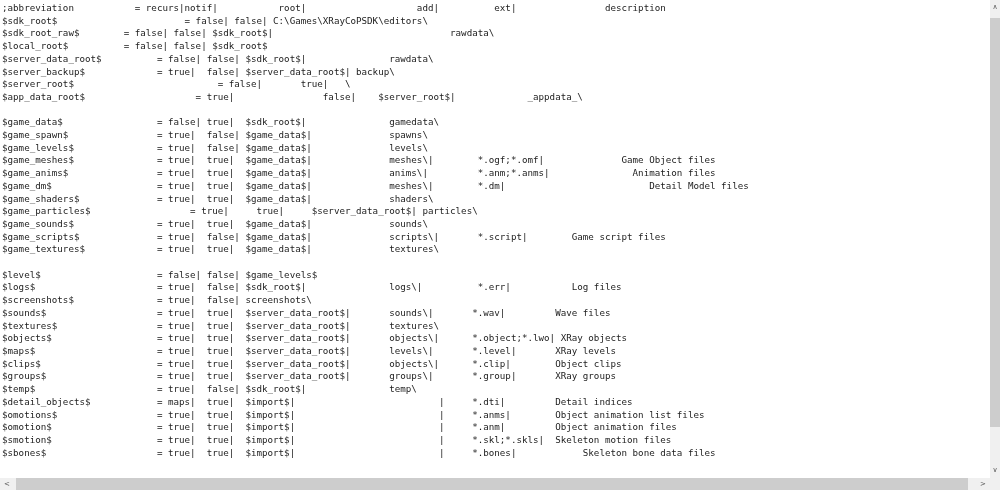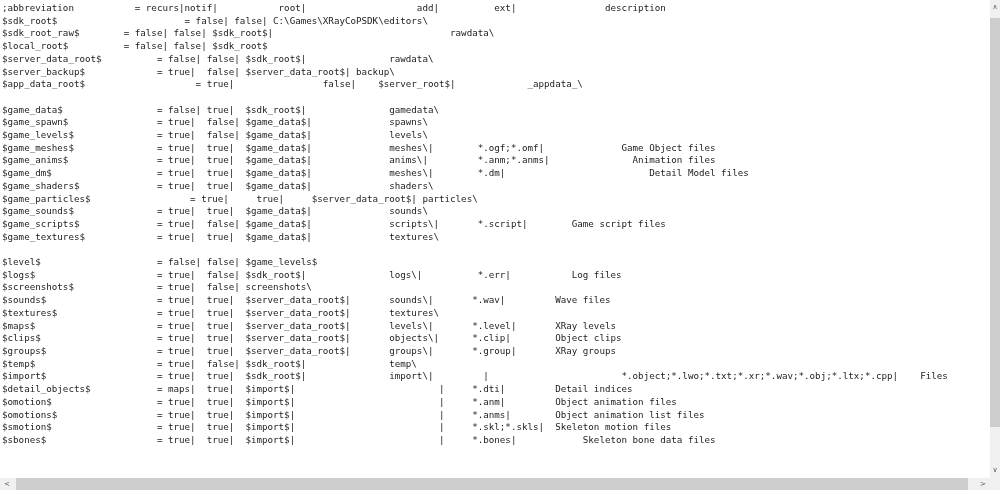--- a/index.html
+++ b/index.html
@@ -69,47 +69,48 @@
 
 <div class="viewer">
 
   <div class="content" id="file-content">
       <div class="line">;abbreviation           = recurs|notif|           root|                    add|          ext|                description</div>
       <div class="line">$sdk_root$                       = false| false| C:\Games\XRayCoPSDK\editors\</div>
       <div class="line">$sdk_root_raw$        = false| false| $sdk_root$|                                rawdata\</div>
       <div class="line">$local_root$          = false| false| $sdk_root$</div>
       <div class="line">$server_data_root$          = false| false| $sdk_root$|               rawdata\</div>
       <div class="line">$server_backup$             = true|  false| $server_data_root$| backup\</div>
+      <div class="line">$server_root$                          = false|       true|   \</div>
       <div class="line">$app_data_root$                    = true|                false|    $server_root$|             _appdata_\</div>
       <div class="line"> </div>
       <div class="line">$game_data$                 = false| true|  $sdk_root$|               gamedata\</div>
       <div class="line">$game_spawn$                = true|  false| $game_data$|              spawns\</div>
       <div class="line">$game_levels$               = true|  false| $game_data$|              levels\</div>
       <div class="line">$game_meshes$               = true|  true|  $game_data$|              meshes\|        *.ogf;*.omf|              Game Object files</div>
       <div class="line">$game_anims$                = true|  true|  $game_data$|              anims\|         *.anm;*.anms|               Animation files</div>
       <div class="line">$game_dm$                   = true|  true|  $game_data$|              meshes\|        *.dm|                          Detail Model files</div>
       <div class="line">$game_shaders$              = true|  true|  $game_data$|              shaders\</div>
       <div class="line">$game_particles$                  = true|     true|     $server_data_root$| particles\</div>
       <div class="line">$game_sounds$               = true|  true|  $game_data$|              sounds\</div>
       <div class="line">$game_scripts$              = true|  false| $game_data$|              scripts\|       *.script|        Game script files</div>
       <div class="line">$game_textures$             = true|  true|  $game_data$|              textures\</div>
       <div class="line"> </div>
       <div class="line">$level$                     = false| false| $game_levels$</div>
       <div class="line">$logs$                      = true|  false| $sdk_root$|               logs\|          *.err|           Log files</div>
       <div class="line">$screenshots$               = true|  false| screenshots\</div>
       <div class="line">$sounds$                    = true|  true|  $server_data_root$|       sounds\|       *.wav|         Wave files</div>
       <div class="line">$textures$                  = true|  true|  $server_data_root$|       textures\</div>
+      <div class="line">$objects$                   = true|  true|  $server_data_root$|       objects\|      *.object;*.lwo| XRay objects</div>
       <div class="line">$maps$                      = true|  true|  $server_data_root$|       levels\|       *.level|       XRay levels</div>
       <div class="line">$clips$                     = true|  true|  $server_data_root$|       objects\|      *.clip|        Object clips</div>
       <div class="line">$groups$                    = true|  true|  $server_data_root$|       groups\|       *.group|       XRay groups</div>
       <div class="line">$temp$                      = true|  false| $sdk_root$|               temp\</div>
-      <div class="line">$import$                    = true|  true|  $sdk_root$|               import\|         |                        *.object;*.lwo;*.txt;*.xr;*.wav;*.obj;*.ltx;*.cpp|    Files</div>
       <div class="line">$detail_objects$            = maps|  true|  $import$|                          |     *.dti|         Detail indices</div>
+      <div class="line">$omotions$                  = true|  true|  $import$|                          |     *.anms|        Object animation list files</div>
       <div class="line">$omotion$                   = true|  true|  $import$|                          |     *.anm|         Object animation files</div>
-      <div class="line">$omotions$                  = true|  true|  $import$|                          |     *.anms|        Object animation list files</div>
       <div class="line">$smotion$                   = true|  true|  $import$|                          |     *.skl;*.skls|  Skeleton motion files</div>
       <div class="line">$sbones$                    = true|  true|  $import$|                          |     *.bones|            Skeleton bone data files</div>
     </div>
 
   <div class="vscroll">
     <div class="sb-btn sb-up">∧</div>
     <div class="vthumb"></div>
     <div class="sb-btn sb-down">∨</div>
   </div>
 

